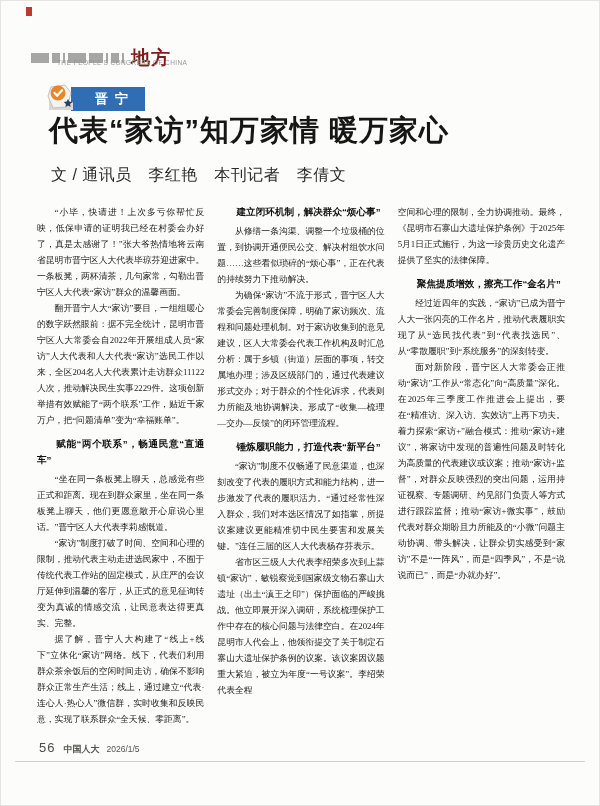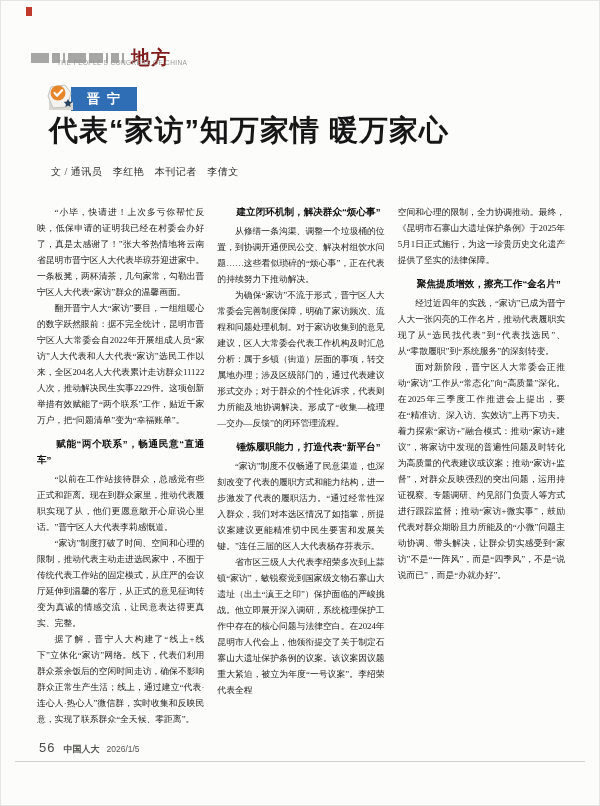--- a/index.html
+++ b/index.html
@@ -10,26 +10,26 @@
   .hdr{position:absolute;left:30px;top:44px;display:flex;align-items:center;}
   .blk{background:#a6a6a4;height:10px;margin-right:3px;display:inline-block;}
   .b1{width:18px}.b2{width:8px}.b3{width:2px}.b4{width:18px}.b5{width:14px}.b6{width:2px}.b7{width:8px}.b8{width:2px}
   .hdr-cn{font-family:"Liberation Sans","DejaVu Sans",sans-serif;font-weight:bold;color:#7f1d1d;
           font-size:19px;margin-left:4px;letter-spacing:1px;}
   .hdr-en{position:absolute;left:56px;top:58px;font-family:"Liberation Sans","DejaVu Sans",sans-serif;
           font-size:6.5px;color:#979794;letter-spacing:0.4px;}
   
   .badge{position:absolute;left:44px;top:82px;display:flex;align-items:center;}
   .badge-box{background:#2f6eb5;color:#ffffff;font-family:"Liberation Sans","DejaVu Sans",sans-serif;
-             font-weight:bold;font-size:13px;letter-spacing:7px;padding:3px 10px 3px 16px;margin-left:-6px;}
+             font-weight:bold;font-size:13px;letter-spacing:7px;padding:3px 10px 3px 24px;margin-left:-6px;}
   
   .title{position:absolute;left:48px;top:112px;width:520px;font-family:"Liberation Sans","DejaVu Sans",sans-serif;
          font-weight:700;font-size:29px;color:#161616;letter-spacing:1px;line-height:1.2;}
-  .byline{position:absolute;left:50px;top:164px;font-family:Liberation Serif, serif;
-          font-size:10px;color:#2d2d2d;letter-spacing:0.5px;}
+  .byline{position:absolute;left:50px;top:164px;font-family:Liberation Sans, sans-serif;
+          font-size:16px;color:#2d2d2d;letter-spacing:0.5px;}
   
   .cols{position:absolute;left:36px;top:203px;width:528px;height:556px;display:flex;gap:13px;overflow:hidden;}
   .col{flex:1;font-size:8.8px;line-height:16px;color:#232323;text-align:justify;}
   .para{text-indent:2em;margin:0;}
   .para-cont{text-indent:0;margin:0;}
   .subhead{font-family:Liberation Sans, sans-serif;font-weight:bold;color:#101010;
            font-size:9.6px;text-indent:2em;margin:8px 0 3px 0;line-height:16px;}
   .endmark{display:inline-block;width:8px;height:8px;background:#b5342e;margin-left:3px;vertical-align:-1px;}
   
   .foot-rule{position:absolute;left:14px;right:14px;top:760px;border-top:1px solid #cfcfcb;}
@@ -74,21 +74,21 @@
 
   <div class="title">代表“家访”知万家情 暖万家心</div>
   <div class="byline">文 / 通讯员　李红艳　本刊记者　李倩文</div>
 
   <div class="cols">
 
     <div class="col">
       <p class="para">“小毕，快请进！上次多亏你帮忙反映，低保申请的证明我已经在村委会办好了，真是太感谢了！”张大爷热情地将云南省昆明市晋宁区人大代表毕琼芬迎进家中。一条板凳，两杯清茶，几句家常，勾勒出晋宁区人大代表“家访”群众的温馨画面。</p>
       <p class="para">翻开晋宁人大“家访”要目，一组组暖心的数字跃然眼前：据不完全统计，昆明市晋宁区人大常委会自2022年开展组成人员“家访”人大代表和人大代表“家访”选民工作以来，全区204名人大代表累计走访群众11122人次，推动解决民生实事2229件。这项创新举措有效赋能了“两个联系”工作，贴近千家万户，把“问题清单”变为“幸福账单”。</p>
       <h3 class="subhead">赋能“两个联系”，畅通民意“直通车”</h3>
-      <p class="para">“以前在工作站接待群众，总感觉有些正式和距离。现在到群众家里，推动代表履职实现了从，他们更愿意敞开心扉说心里话。”晋宁区人大代表李莉感慨道。</p>
+      <p class="para">“坐在同一条板凳上聊天，总感觉有些正式和距离。现在到群众家里，坐在同一条板凳上聊天，他们更愿意敞开心扉说心里话。”晋宁区人大代表李莉感慨道。</p>
       <p class="para">“家访”制度打破了时间、空间和心理的限制，推动代表主动走进选民家中，不囿于传统代表工作站的固定模式，从庄严的会议厅延伸到温馨的客厅，从正式的意见征询转变为真诚的情感交流，让民意表达得更真实、完整。</p>
       <p class="para">据了解，晋宁人大构建了“线上+线下”立体化“家访”网络。线下，代表们利用群众茶余饭后的空闲时间走访，确保不影响群众正常生产生活；线上，通过建立“代表·连心人·热心人”微信群，实时收集和反映民意，实现了联系群众“全天候、零距离”。</p>
     </div>
 
     <div class="col">
       <h3 class="subhead" style="margin-top:0;">建立闭环机制，解决群众“烦心事”</h3>
       <p class="para">从修缮一条沟渠、调整一个垃圾桶的位置，到协调开通便民公交、解决村组饮水问题……这些看似琐碎的“烦心事”，正在代表的持续努力下推动解决。</p>
       <p class="para">为确保“家访”不流于形式，晋宁区人大常委会完善制度保障，明确了家访频次、流程和问题处理机制。对于家访收集到的意见建议，区人大常委会代表工作机构及时汇总分析：属于乡镇（街道）层面的事项，转交属地办理；涉及区级部门的，通过代表建议形式交办；对于群众的个性化诉求，代表则力所能及地协调解决。形成了“收集—梳理—交办—反馈”的闭环管理流程。</p>
       <h3 class="subhead">锤炼履职能力，打造代表“新平台”</h3>
       <p class="para">“家访”制度不仅畅通了民意渠道，也深刻改变了代表的履职方式和能力结构，进一步激发了代表的履职活力。“通过经常性深入群众，我们对本选区情况了如指掌，所提议案建议更能精准切中民生要害和发展关键。”连任三届的区人大代表杨存芬表示。</p>

